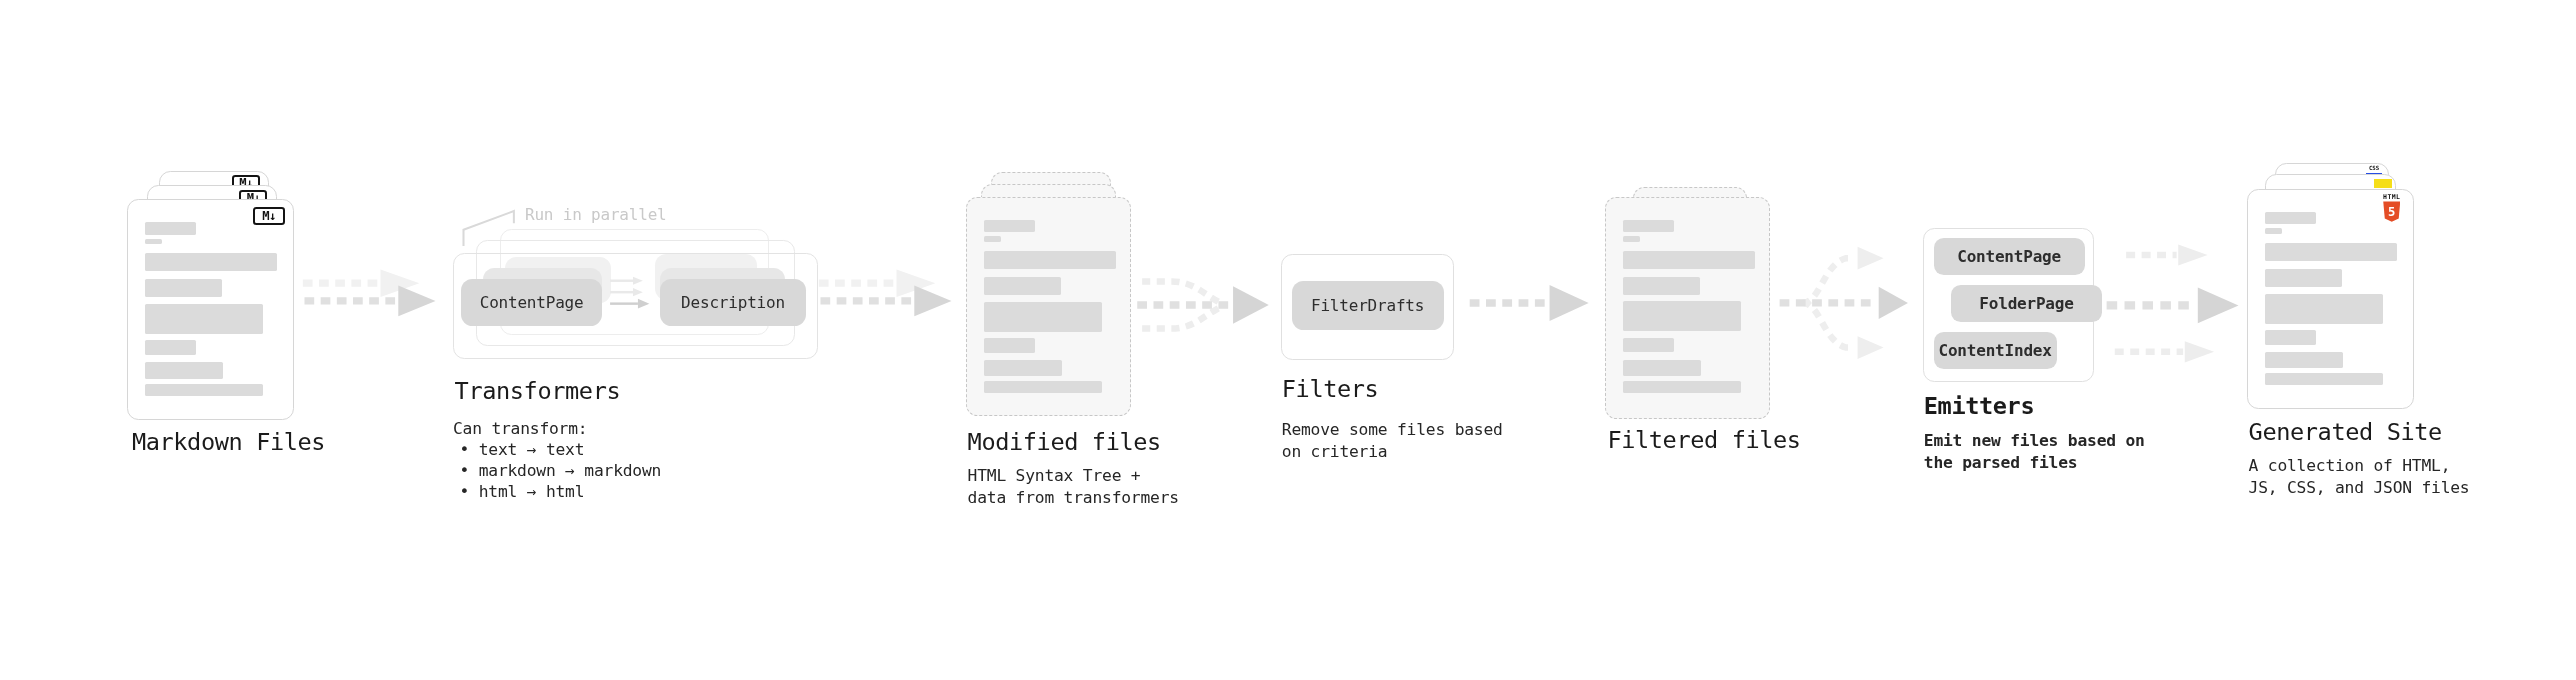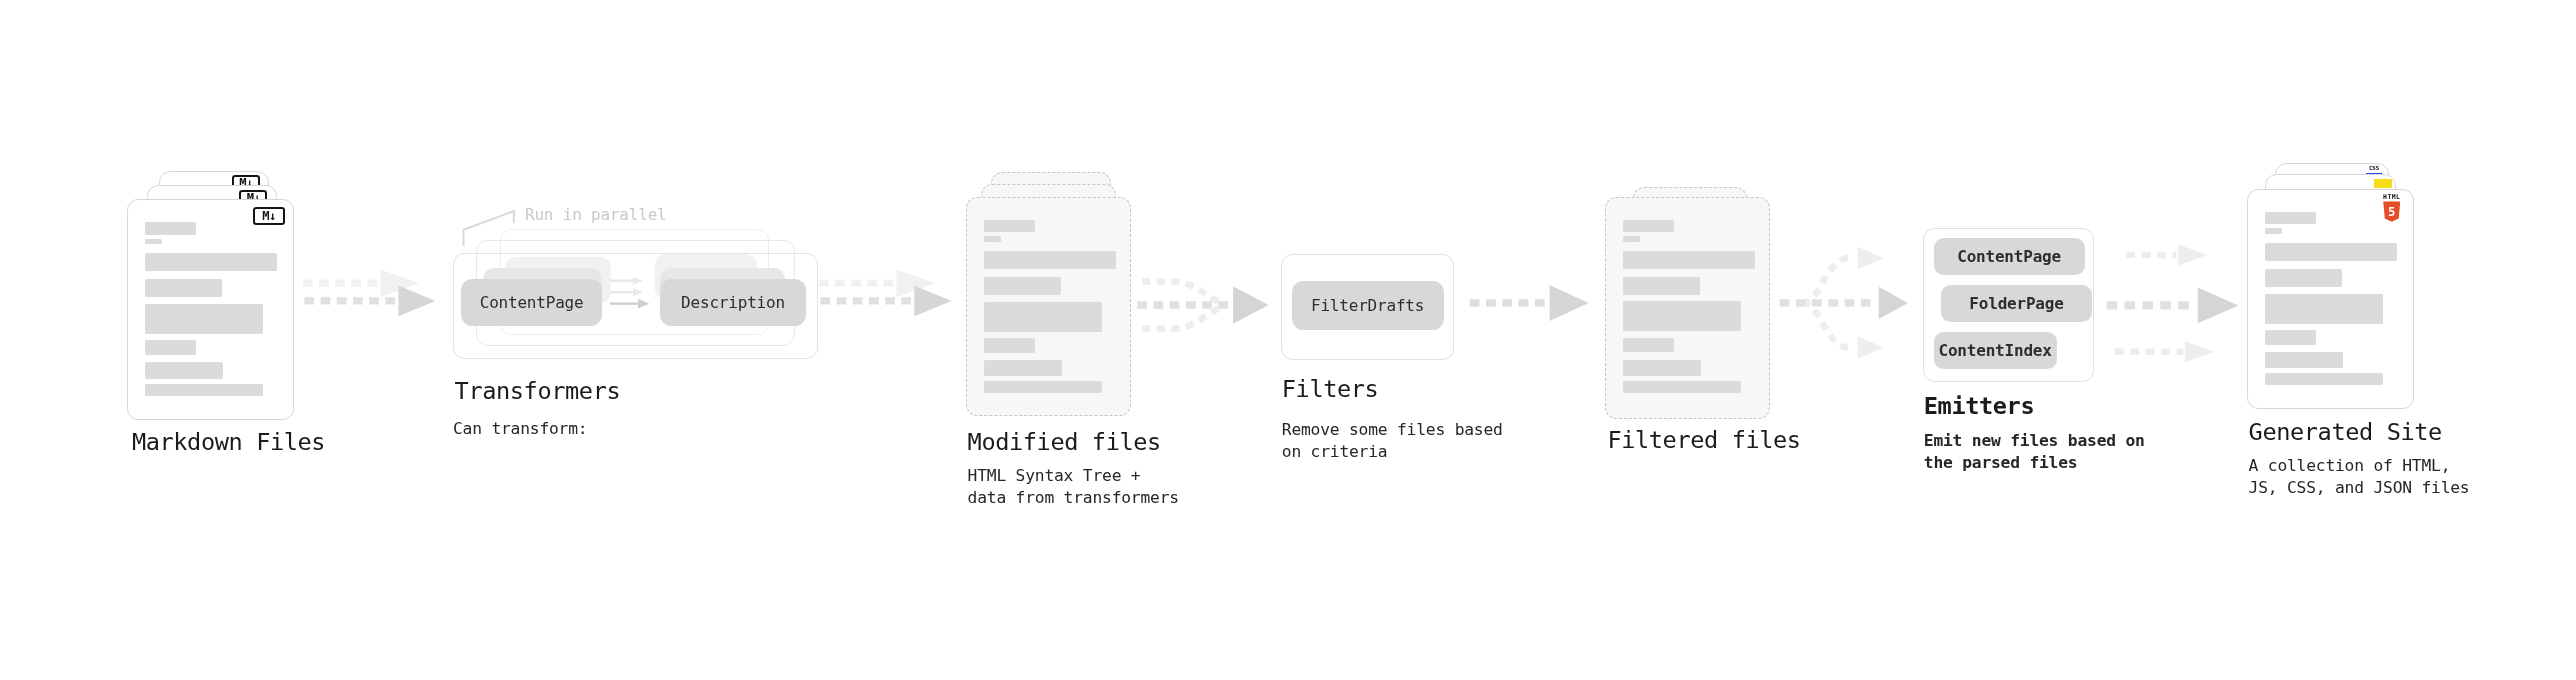--- a/index.html
+++ b/index.html
@@ -110,20 +110,25 @@
       <line x1="0" y1="35" x2="34" y2="35" stroke="#cfcfcf" stroke-width="3"></line>
         <polygon points="34,29 48,35 34,41" fill="#cfcfcf"></polygon>
     </svg>
 
     <div class="ghost g2" style="left:202px;top:51px;width:102px;height:46px;"></div>
     <div class="ghost g1" style="left:207px;top:65px;width:125px;height:46px;"></div>
     <div class="pill" style="left:207px;top:76px;width:146px;height:47px;">Description</div>
 
     <div class="label" style="left:1.6px;top:174px;">Transformers</div>
     <div class="caption" style="left:0;top:215px;">Can transform:</div>
+    <div class="caption tight" style="left:6.5px;top:236px;">
+      <div>• text → text</div>
+      <div>• markdown → markdown</div>
+      <div>• html → html</div>
+    </div>
   </div>
 
   <svg class="abs" style="left:817px;top:267px;" width="138" height="55" viewBox="0 0 170 68">
     <line x1="2" y1="20" x2="96" y2="20" stroke="#f1f1f1" stroke-width="9" stroke-dasharray="12 8"></line>
     <polygon points="98,3 146,20 98,37" fill="#f1f1f1"></polygon>
     <line x1="4" y1="42" x2="118" y2="42" stroke="#e0e0e0" stroke-width="9" stroke-dasharray="12 8"></line>
     <polygon points="120,23 166,42 120,61" fill="#d6d6d6"></polygon>
   </svg>
 
   <div class="group" style="left:966px;top:172px;width:203px;height:341px;">
@@ -192,21 +197,21 @@
     <polygon points="98,7 130,21 98,35" fill="#eeeeee"></polygon>
     <path d="M30 76 C52 76 56 124 84 131 H94" fill="none" stroke="#eeeeee" stroke-width="8" stroke-dasharray="10 8"></path>
     <polygon points="98,117 130,131 98,145" fill="#eeeeee"></polygon>
     <line x1="2" y1="76" x2="120" y2="76" stroke="#e0e0e0" stroke-width="9" stroke-dasharray="12 8"></line>
     <polygon points="124,56 160,76 124,96" fill="#d5d5d5"></polygon>
   </svg>
 
   <div class="group" style="left:1923px;top:228px;width:228px;height:260px;font-weight:bold;">
     <div class="wbox" style="left:0;top:0;width:171px;height:154px;"></div>
     <div class="pill" style="left:10.6px;top:9.8px;width:151px;height:37px;border-radius:9.8px;">ContentPage</div>
-    <div class="pill" style="left:18px;top:57px;width:151px;height:37px;border-radius:9.8px;">FolderPage</div>
+    <div class="pill" style="left:28px;top:57px;width:151px;height:37px;border-radius:9.8px;">FolderPage</div>
     <div class="pill" style="left:10.6px;top:104px;width:123px;height:37px;border-radius:9.8px;">ContentIndex</div>
     <div class="label" style="left:0.8px;top:164px;">Emitters</div>
     <div class="caption" style="left:0.8px;top:202px;">
       <div>Emit new files based on</div>
       <div>the parsed files</div>
     </div>
   </div>
 
   <svg class="abs" style="left:2105px;top:241px;" width="140" height="124" viewBox="0 0 172 152">
     <line x1="26" y1="17" x2="88" y2="17" stroke="#ededed" stroke-width="8" stroke-dasharray="11 8"></line>

